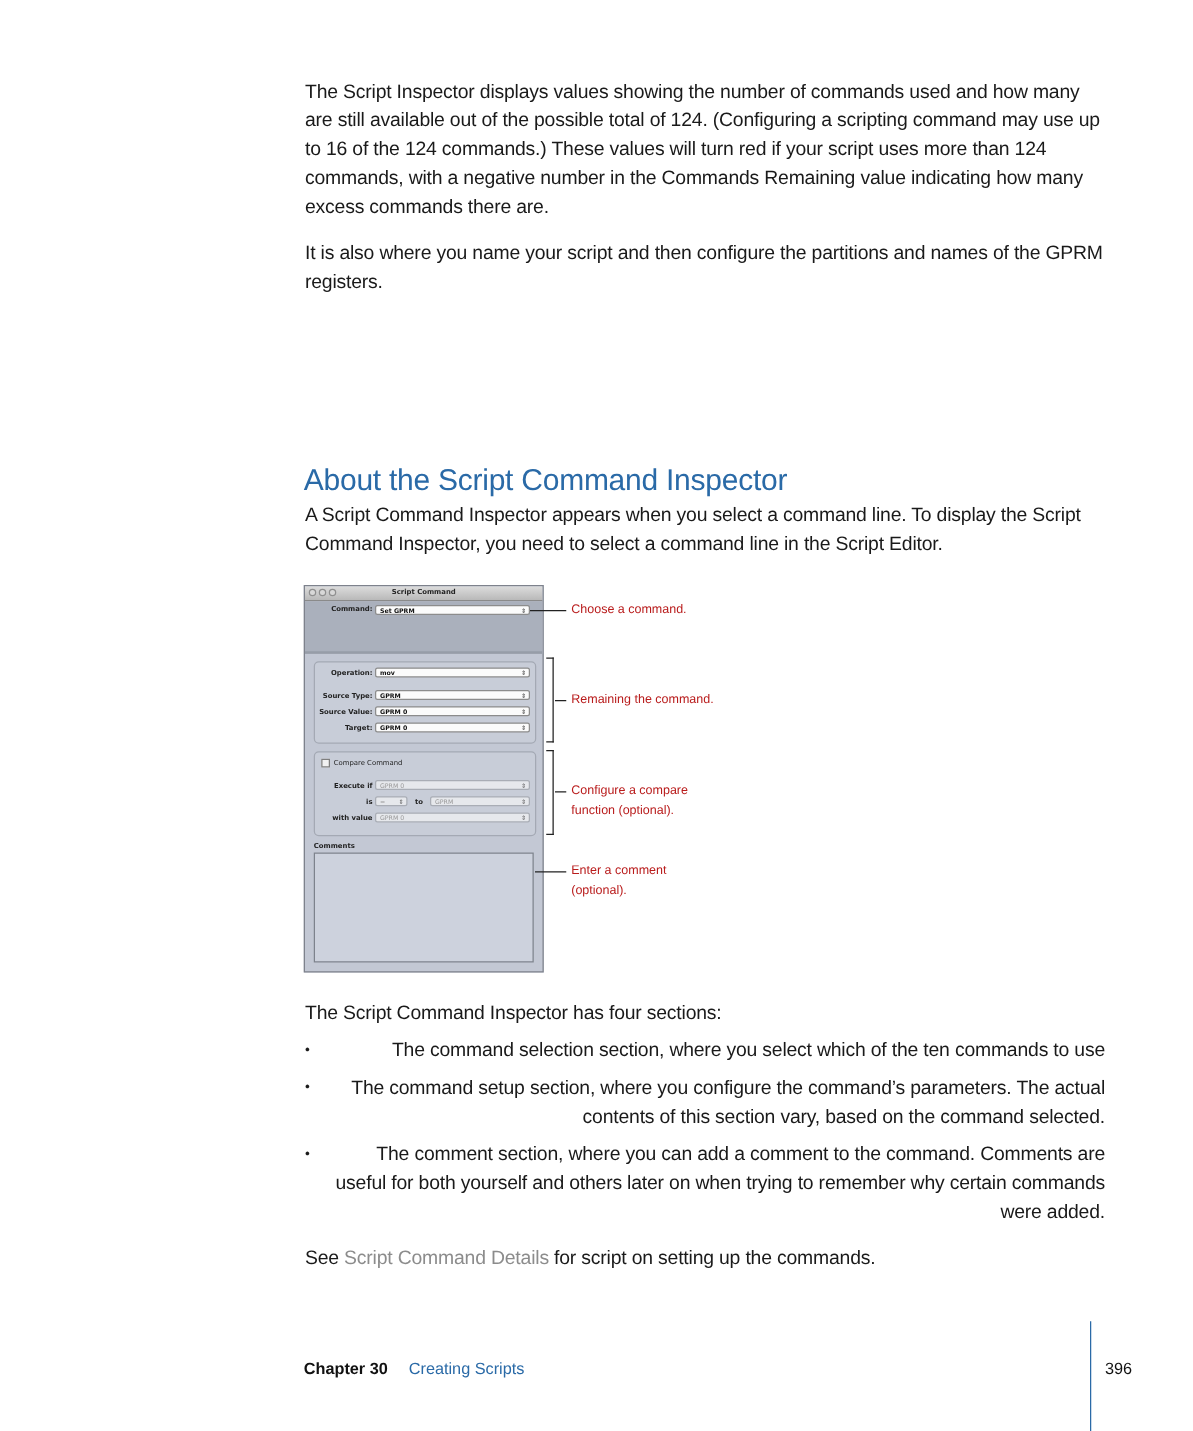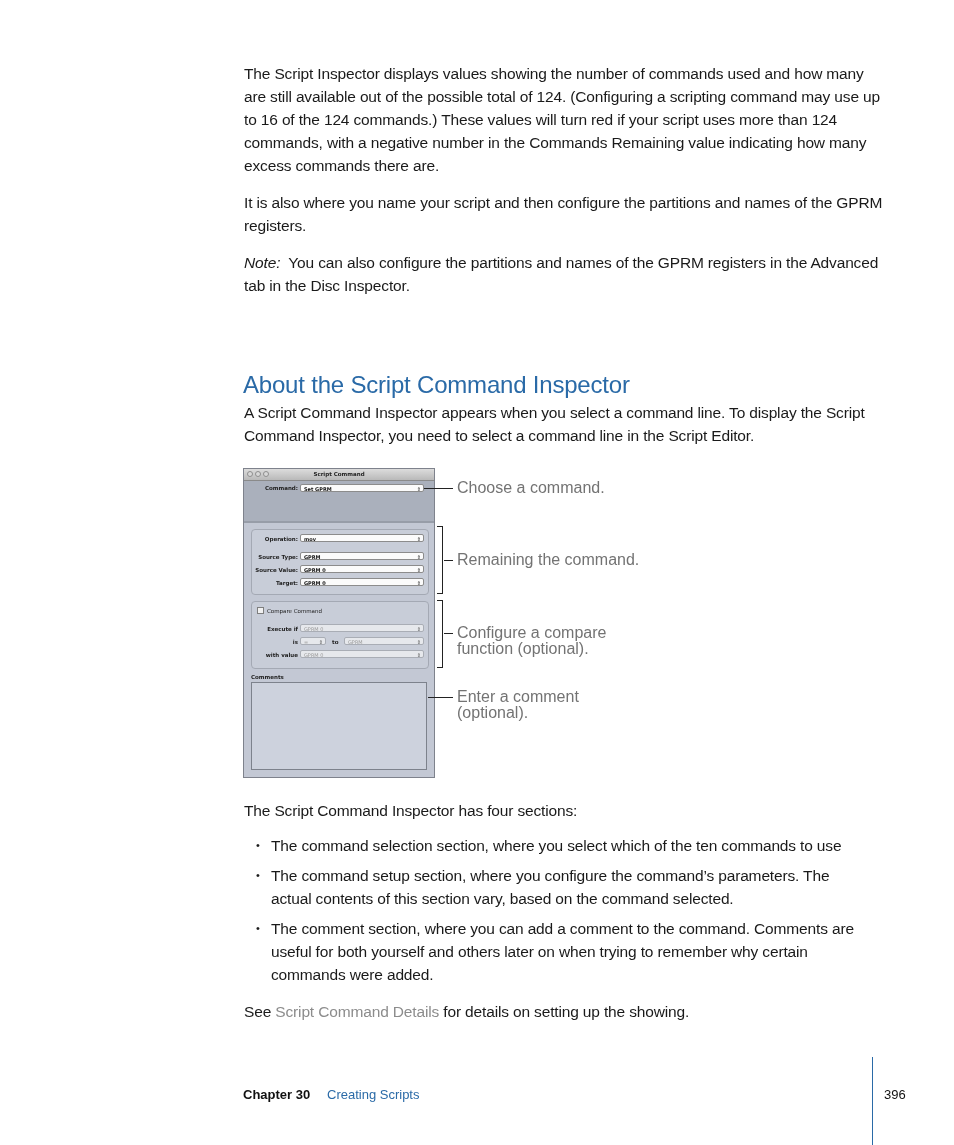--- a/index.html
+++ b/index.html
@@ -23,38 +23,37 @@
   .popup { position:absolute; height:8px; background:#fbfbfb; border:1px solid #8c8c8c; border-radius:2px;
            font-size:5px; font-weight:bold; line-height:8px; padding-left:3px; box-sizing:border-box; color:#111; }
   .popup.dis { color:#9a9a9a; background:#e6e8ec; border-color:#a9adb5; font-weight:normal; }
   .popup .arr { position:absolute; right:2px; top:0; font-size:5px; color:#555; }
   .group { position:absolute; border:1px solid #a4a9b4; border-radius:4px; background:#c8cdd8; }
   .cbox { position:absolute; width:7px; height:7px; border:1px solid #7e7e7e; background:#f1f1f1; box-sizing:border-box; }
   .comments-box { position:absolute; left:7px; top:213px; width:176px; height:88px; border:1px solid #7d828c; background:#cdd2dd; box-sizing:border-box; }
 
   .callout-line { position:absolute; background:#222; height:1px; }
   .bracket { position:absolute; border:1px solid #222; border-left:none; width:6px; box-sizing:border-box; }
-  .callout-text { position:absolute; font-size:16px; line-height:16px; color:#737373; }
+  .callout-text { position:absolute; font-size:10px; line-height:16px; color:#b91c1c; }
 
   .footer-chapter { position:absolute; left:243px; top:1087px; font-size:13px; font-weight:bold; color:#111; }
   .footer-title { position:absolute; left:327px; top:1087px; font-size:13px; color:#2a6aa7; }
   .footer-rule { position:absolute; left:872px; top:1057px; width:1px; height:88px; background:#2a6aa7; }
   .footer-page { position:absolute; left:884px; top:1087px; font-size:13px; color:#111; }
 
-  ul.bullets { list-style:none; margin:12px; padding:0; }
+  ul.bullets { list-style:none; margin:0; padding:0;text-align:right; }
   ul.bullets li { position:relative; padding-left:15px; margin:0 0 7px 0; }
   ul.bullets li::before { content:"•"; position:absolute; left:0; top:0; font-size:11px; }
 </style>
 </head>
 <body>
 
 <div class="body-text" style="top:62px;">
   <p>The Script Inspector displays values showing the number of commands used and how many are still available out of the possible total of 124. (Configuring a scripting command may use up to 16 of the 124 commands.) These values will turn red if your script uses more than 124 commands, with a negative number in the Commands Remaining value indicating how many excess commands there are.</p>
   <p style="margin-top:14px;">It is also where you name your script and then configure the partitions and names of the GPRM registers.</p>
-  <p style="margin-top:14px;"><span class="note-label">Note:</span><span style="white-space:pre-wrap;">  You can also configure the partitions and names of the GPRM registers in the Advanced tab in the Disc Inspector.</span></p>
 </div>
 
 <div class="heading">About the Script Command Inspector</div>
 <div class="body-text" style="top:401px;">A Script Command Inspector appears when you select a command line. To display the Script Command Inspector, you need to select a command line in the Script Editor.</div>
 
 <div class="win">
   <div class="titlebar">
     <span class="tl" style="left:3px;"></span>
     <span class="tl" style="left:11px;"></span>
     <span class="tl" style="left:19px;"></span>
@@ -132,19 +131,19 @@
   <div>(optional).</div>
 </div>
 
 <div class="body-text" style="top:799px;">
   <p style="margin-bottom:7px;">The Script Command Inspector has four sections:</p>
   <ul class="bullets">
     <li>The command selection section, where you select which of the ten commands to use</li>
     <li>The command setup section, where you configure the command’s parameters. The actual contents of this section vary, based on the command selected.</li>
     <li>The comment section, where you can add a comment to the command. Comments are useful for both yourself and others later on when trying to remember why certain commands were added.</li>
   </ul>
-  <p style="margin-top:14px;"><span style="white-space:pre;">See </span><a class="link">Script Command Details</a><span style="white-space:pre;"> for details on setting up the showing.</span></p>
+  <p style="margin-top:14px;"><span style="white-space:pre;">See </span><a class="link">Script Command Details</a><span style="white-space:pre;"> for script on setting up the commands.</span></p>
 </div>
 
 <div class="footer-chapter">Chapter 30</div>
 <a class="footer-title">Creating Scripts</a>
 <div class="footer-rule"></div>
 <div class="footer-page">396</div>
 
 </body></html>

